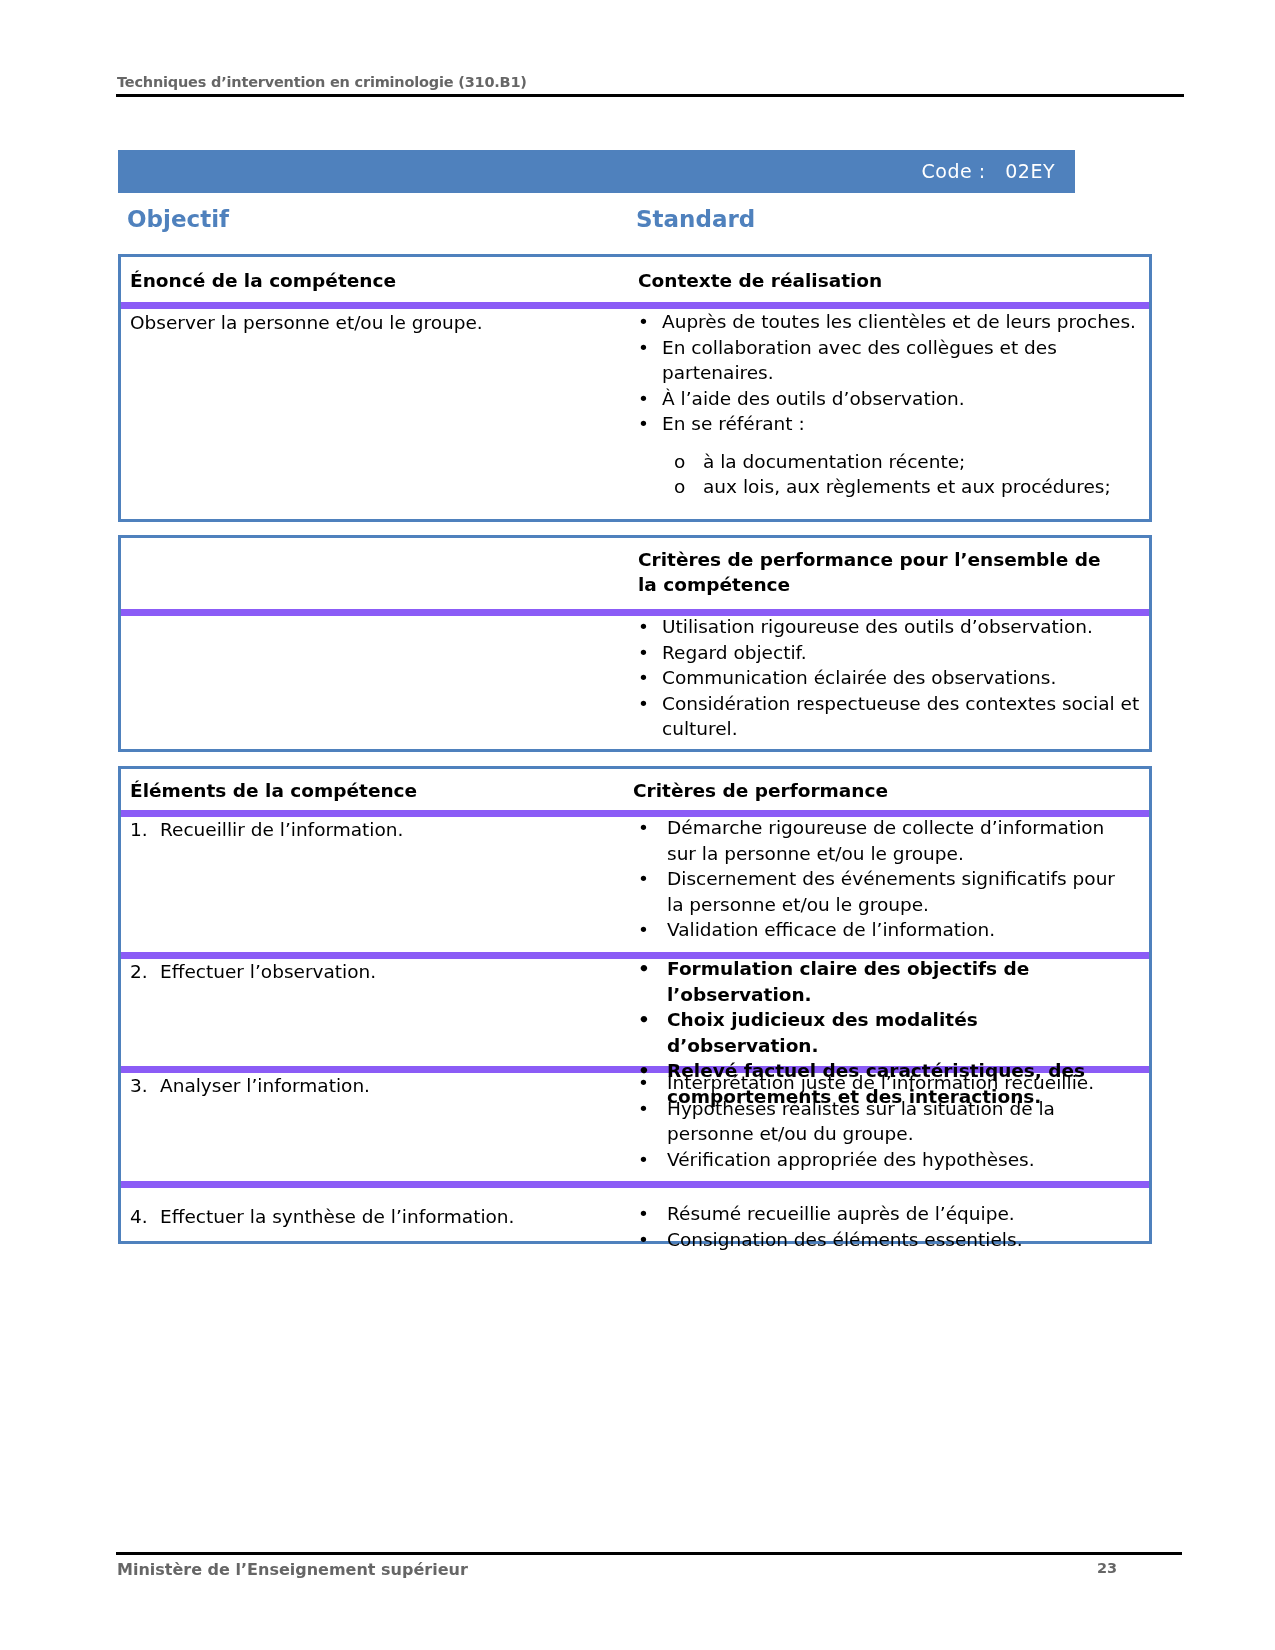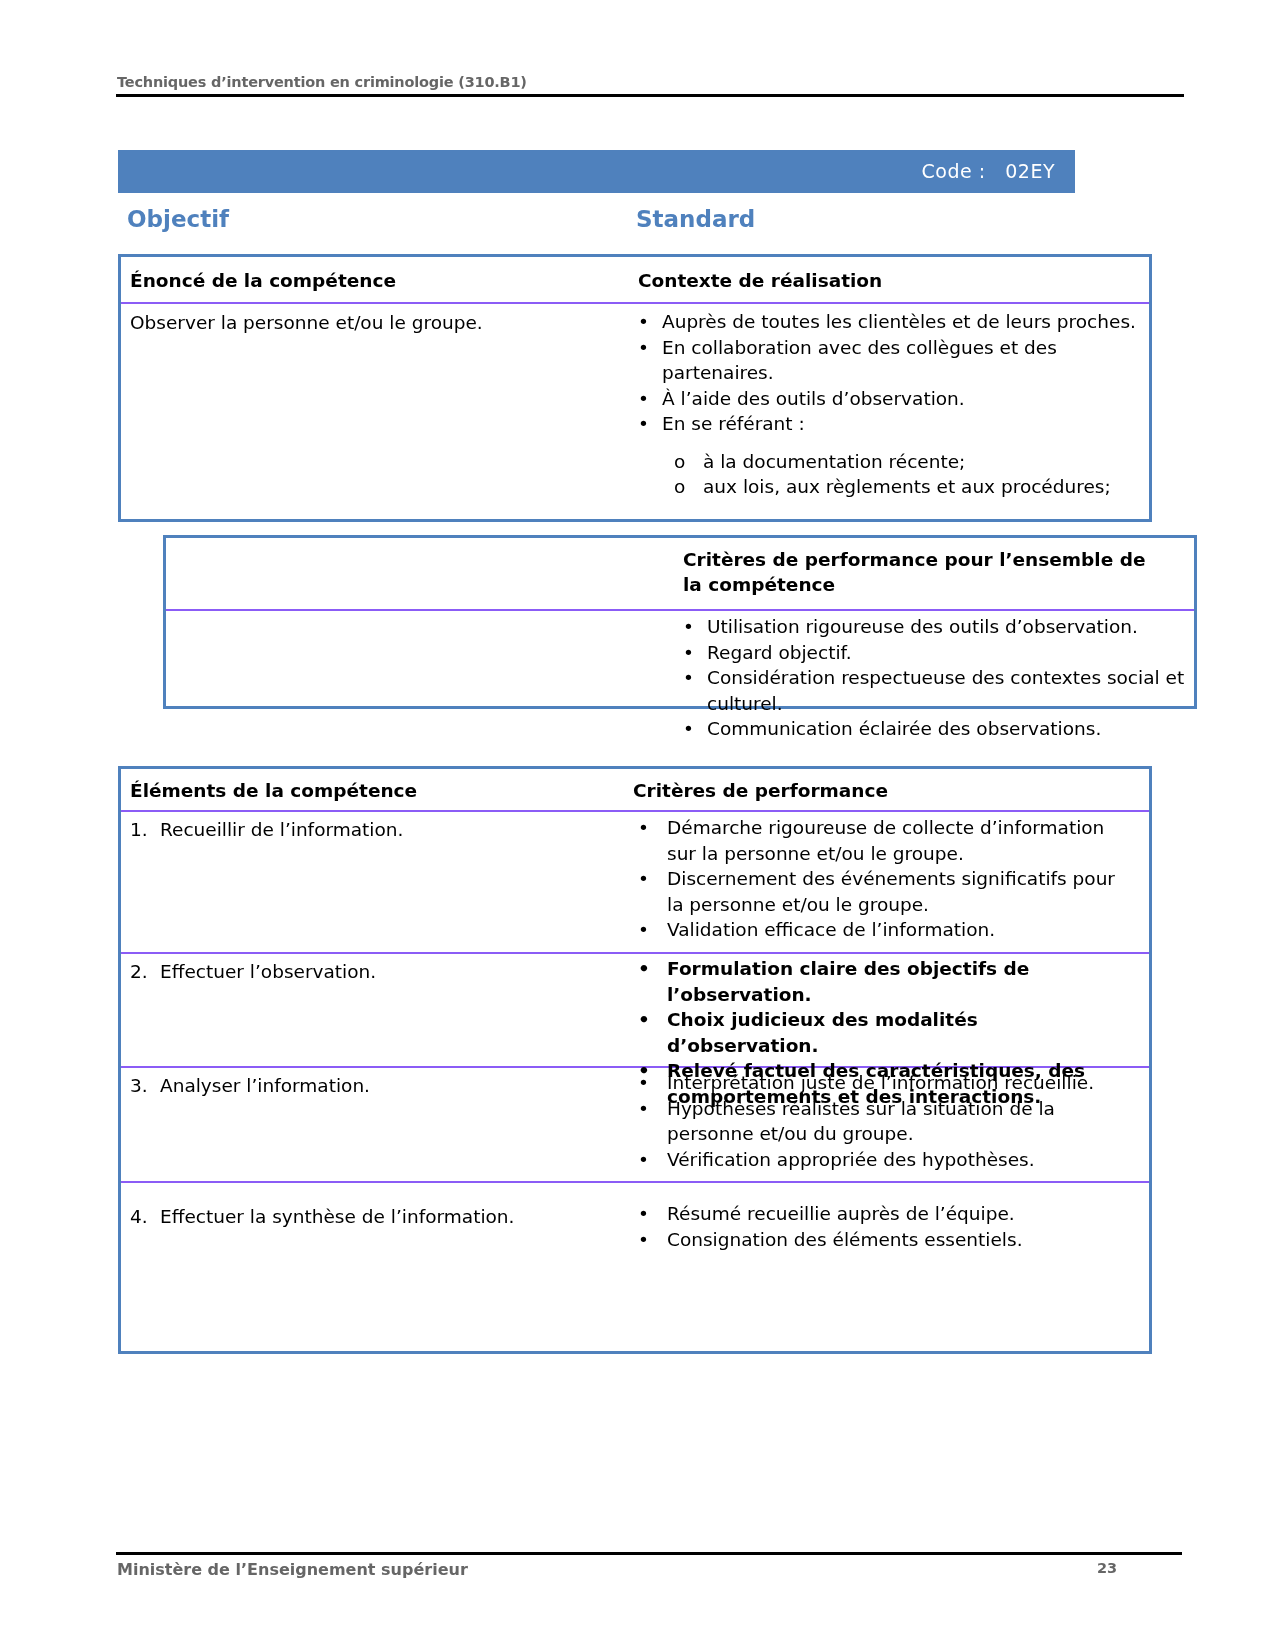--- a/index.html
+++ b/index.html
@@ -5,21 +5,21 @@
   html, body { margin: 0; padding: 0; background: #ffffff; }
   body { width: 1275px; height: 1650px; position: relative; overflow: hidden;
          font-family: "DejaVu Sans", sans-serif; color: #000; }
   .abs { position: absolute; }
   .running-header { left: 117px; top: 74px; font-size: 14.5px; font-weight: bold; color: #666; letter-spacing: -0.2px; }
   .rule-top { left: 116px; top: 94px; width: 1068px; height: 3px; background: #000; }
   .code-band { left: 118px; top: 150px; width: 957px; height: 43px; background: #4f81bd; }
   .code-text { position: absolute; right: 20px; top: 10px; color: #fff; font-size: 19px; letter-spacing: 0.5px; }
   .section-title { top: 206px; font-size: 23px; font-weight: bold; color: #4f81bd; }
   .tbl { position: absolute; left: 118px; width: 1034px; border: 3px solid #4f81bd; box-sizing: border-box; }
-  .row { position: absolute; left: 0; right: 0; border-bottom: 2px solid #8b5cf6; }
+  .row { position: absolute; left: 0; right: 0; border-bottom: 7px solid #8b5cf6; }
   .row.last { border-bottom: none; }
   .cell { position: absolute; top: 0; bottom: 0; box-sizing: border-box; }
   .cell.left { left: 0; width: 508px; padding: 10px 0 0 9px; }
   .cell.right { left: 508px; right: 0; padding: 10px 6px 0 9px; }
   .hdr { font-weight: bold; font-size: 18.5px; line-height: 25px; }
   .txt { font-size: 18.5px; line-height: 26px; }
   ul.bul { list-style: none; margin: 0; padding: 0; }
   ul.bul > li { position: relative; padding-left: 24px; font-size: 18.5px; line-height: 25.5px; }
   ul.bul > li::before { content: "\2022"; position: absolute; left: 0; top: 0; }
   ul.bul.wide > li { padding-left: 29px; }
@@ -70,41 +70,41 @@
           <ul class="sub">
             <li>à la documentation récente;</li>
             <li>aux lois, aux règlements et aux procédures;</li>
           </ul>
         </li>
       </ul>
     </div>
   </div>
 </div>
 
-<div class="tbl" style="top:535px; height:174px;margin-left:45px;">
+<div class="tbl" style="top:535px; height:217px;">
   <div class="row" style="top:0; height:71px;">
     <div class="cell left"></div>
     <div class="cell right" style="padding-top:9px; padding-right:40px;">
         <div class="hdr">Critères de performance pour l’ensemble de la compétence</div>
       </div>
   </div>
   <div class="row last" style="top:72px; bottom:0;">
     <div class="cell left"></div>
     <div class="cell right" style="padding-top:4px; padding-right:2px;">
       <ul class="bul">
         <li>Utilisation rigoureuse des outils d’observation.</li>
         <li>Regard objectif.</li>
+        <li>Communication éclairée des observations.</li>
         <li>Considération respectueuse des contextes social et culturel.</li>
-        <li>Communication éclairée des observations.</li>
       </ul>
     </div>
   </div>
 </div>
 
-<div class="tbl" style="top:766px; height:588px;">
+<div class="tbl" style="top:766px; height:478px;">
   <div class="row" style="top:0; height:41px;">
     <div class="cell left" style="padding-top:9px;">
         <div class="hdr">Éléments de la compétence</div>
       </div>
     <div class="cell right" style="left:503px; padding-top:9px;">
         <div class="hdr">Critères de performance</div>
       </div>
   </div>
 
   <div class="row" style="top:42px; height:141px;">

